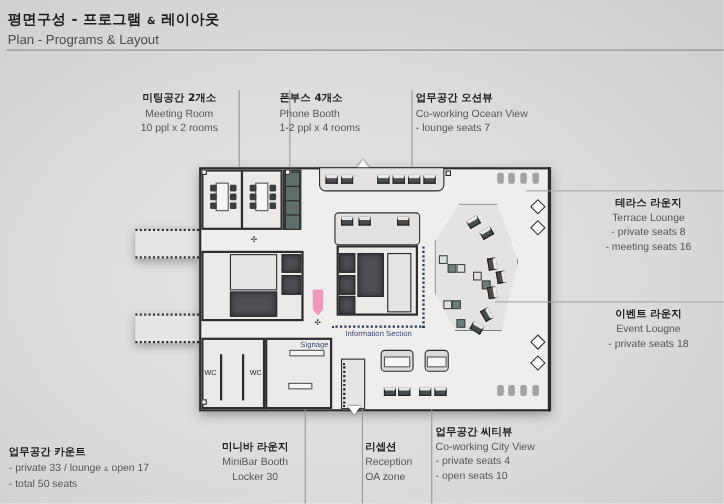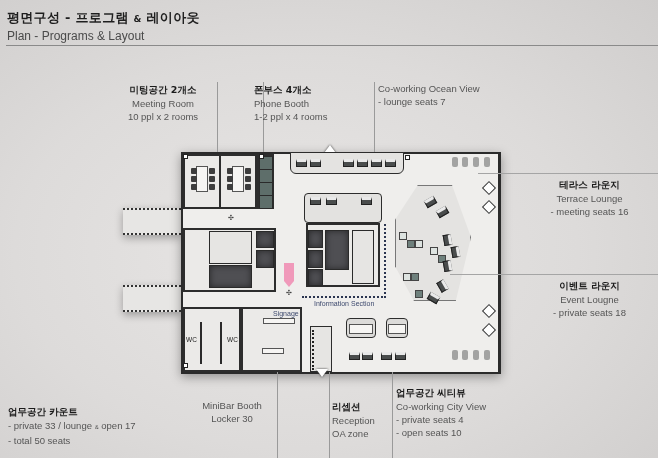--- a/index.html
+++ b/index.html
@@ -210,47 +210,50 @@
   <div>10 ppl x 2 rooms</div>
 </div>
 
 <div class="lbl" style="left:254px;top:82px;width:100px;">
   <div class="ko">폰부스 4개소</div>
   <div>Phone Booth</div>
   <div>1-2 ppl x 4 rooms</div>
 </div>
 
 <div class="lbl" style="left:378px;top:82px;width:130px;">
+  <div class="ko">업무공간 오션뷰</div>
   <div>Co-working Ocean View</div>
   <div>- lounge seats 7</div>
 </div>
 
 <div class="lbl right" style="left:530px;top:177px;width:119px;">
   <div class="ko">테라스 라운지</div>
   <div>Terrace Lounge</div>
+  <div>- private seats 8</div>
   <div>- meeting seats 16</div>
 </div>
 
 <div class="lbl right" style="left:530px;top:278px;width:119px;">
   <div class="ko">이벤트 라운지</div>
   <div>Event Lougne</div>
   <div>- private seats 18</div>
 </div>
 
 <div class="lbl" style="left:8px;top:404px;width:200px;">
   <div class="ko">업무공간 카운트</div>
   <div>
     <span>- private 33 / lounge</span>
     <span style="font-size:6px;">&amp;</span>
     <span>open 17</span>
   </div>
   <div>- total 50 seats</div>
 </div>
 
 <div class="lbl right" style="left:190px;top:399px;width:84px;">
+  <div class="ko">미니바 라운지</div>
   <div>MiniBar Booth</div>
   <div>Locker 30</div>
 </div>
 
 <div class="lbl" style="left:332px;top:399px;width:60px;">
   <div class="ko">리셉션</div>
   <div>Reception</div>
   <div>OA zone</div>
 </div>
 

